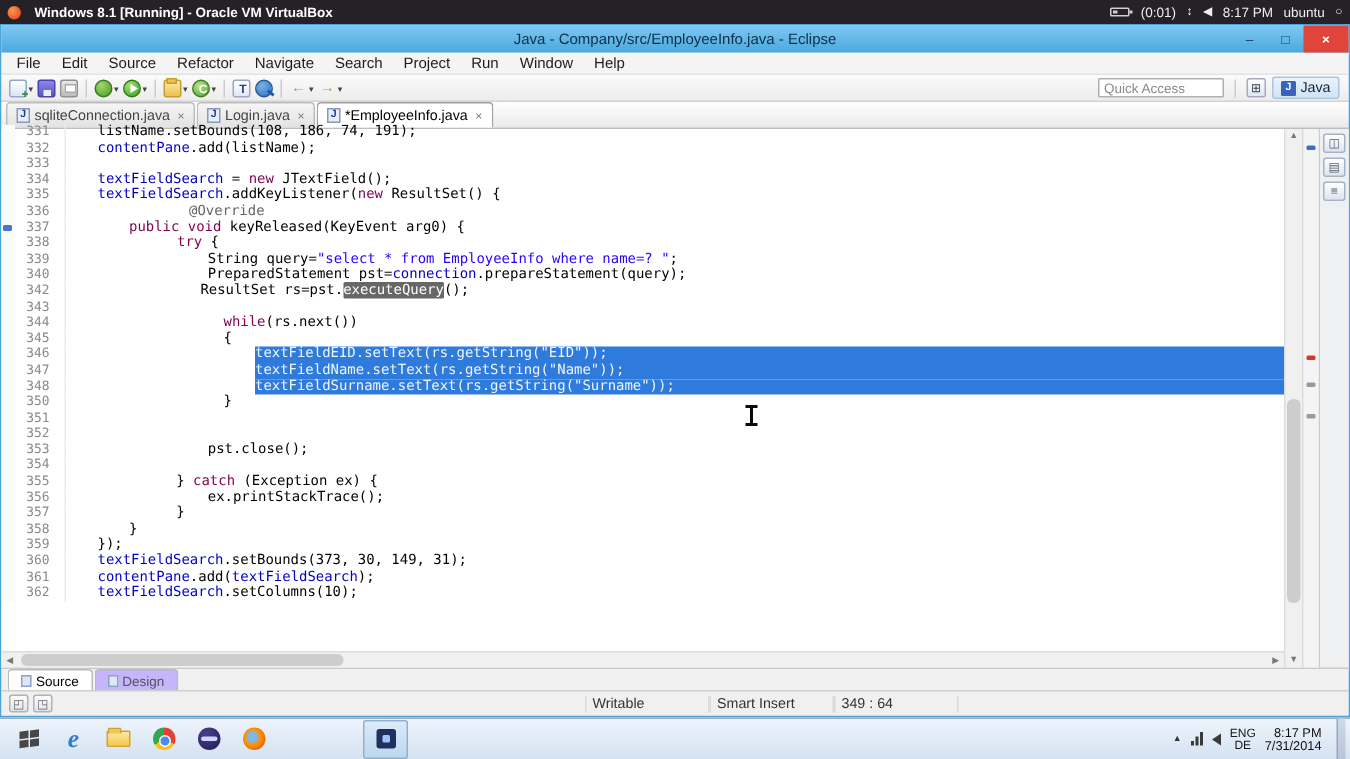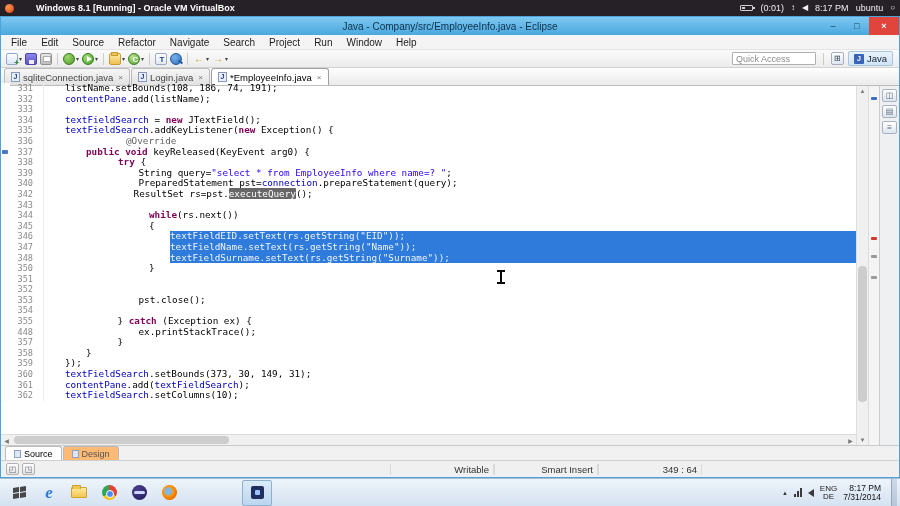--- a/index.html
+++ b/index.html
@@ -1,21 +1,21 @@
 <!DOCTYPE html>
 <html><head>
 <meta charset="utf-8">
 <style>
   *{margin:0;padding:0;box-sizing:border-box}
   html,body{width:900px;height:506px;overflow:hidden}
   body{position:relative;font-family:"Liberation Sans",sans-serif;background:#101010}
 
   
   .hostbar{position:absolute;top:0;left:0;right:0;height:16px;background:#262126;color:#dfdbd2;
-    display:flex;align-items:center;font-size:9px;padding:0 5px;gap:22px;z-index:40}
+    display:flex;align-items:center;font-size:9px;padding:0 5px;gap:9px;z-index:40}
   .rec-dot{width:9px;height:9px;border-radius:50%;background:radial-gradient(circle at 35% 35%,#ff9a4c,#d83a1c);flex:0 0 auto}
   .host-title{color:#fff;font-weight:bold;white-space:nowrap}
   .host-right{margin-left:auto;display:flex;align-items:center;gap:7px;color:#eee}
   .batt{width:13px;height:6px;border:1px solid #cfcfcf;border-radius:1px;position:relative}
   .batt::after{content:"";position:absolute;right:-3px;top:1px;width:2px;height:2px;background:#cfcfcf}
   .batt::before{content:"";position:absolute;left:1px;top:1px;bottom:1px;width:3px;background:#cfcfcf}
   .hglyph{font-size:8px;line-height:10px}
 
   
   .vm{position:absolute;top:16px;left:0;right:0;bottom:0;background:#2c4a66}
@@ -85,21 +85,21 @@
   .line{display:flex;height:10.6px;line-height:10.6px;white-space:pre}
   .ruler{width:9px;background:#fbfbfb;position:relative;flex:0 0 auto}
   .num{width:26px;text-align:right;color:#8a8a8a;font-size:8.6px;padding-right:3px;flex:0 0 auto}
   .fold{width:8px;border-right:1px solid #ececec;flex:0 0 auto}
   .codeln{flex:1;display:flex;min-width:0}
   .txt{white-space:pre}
   .txt.grow{flex:1}
   .sel .txt{background:#2e7bdc}
   .sel .txt span{color:#eef4ff !important}
   .sg-p{color:#000}
-  .sg-k{color:#7f0055;font-weight:bold}
+  .sg-k{color:#7f0055;font-weight:normal}
   .sg-s{color:#2a00ff}
   .sg-f{color:#0000c0}
   .sg-a{color:#646464}
   .sg-o{background:#676767;color:#fff;border-radius:1px}
   .err{position:absolute;left:0;top:1px;width:8px;height:8px;border-radius:50%;background:#d23b30;color:#fff;
     font-size:6px;line-height:8px;text-align:center;font-weight:bold}
   .info{position:absolute;left:1px;top:3px;width:6px;height:4px;background:#4a76c8;border-radius:1px}
 
   .hscroll{height:11px;background:#f0f0f0;border-top:1px solid #dcdcdc;position:relative;flex:0 0 auto}
   .hthumb{position:absolute;left:13px;width:215px;top:1px;bottom:1px;background:#cdcdcd;border-radius:4px}
@@ -111,31 +111,31 @@
   .sb-up{top:0}.sb-down{bottom:0}
   .overview{width:11px;background:#f4f4f4;border-left:1px solid #ddd;position:relative;flex:0 0 auto}
   .ov-mark{position:absolute;left:2px;right:2px;height:3px;border-radius:1px}
   .right-strip{width:20px;background:#eef0f2;border-left:1px solid #ccc;display:flex;flex-direction:column;
     align-items:center;padding-top:3px;gap:3px;flex:0 0 auto}
   .rs-icon{width:15px;height:13px;border:1px solid #a8b2c2;background:linear-gradient(#fff,#dde4ee);font-size:8px;
     color:#567;display:flex;align-items:center;justify-content:center;border-radius:2px}
 
   .bottom-tabs{height:15px;background:#f1f1f1;border-top:1px solid #c9c9c9;display:flex;align-items:flex-end;padding-left:4px;flex:0 0 auto}
   .btab{font-size:9px;padding:0 8px;height:14px;display:flex;align-items:center;gap:3px;border:1px solid #bbb;border-bottom:none;
-    border-radius:3px 3px 0 0;background:#fdba74;color:#555;margin-right:1px}
+    border-radius:3px 3px 0 0;background:#c4b5fd;color:#555;margin-right:1px}
   .btab.active{background:#fff;color:#000}
   .btab .mini{width:7px;height:8px;background:#dfe7f4;border:1px solid #8fa2c4}
 
   .statusbar{height:17px;background:#f0f0f0;border-top:1px solid #cfcfcf;display:flex;align-items:center;
     font-size:9.5px;color:#333;flex:0 0 auto}
   .st-icons{display:flex;gap:3px;padding:0 5px}
   .st-ic{width:13px;height:12px;border:1px solid #b2b2b2;background:linear-gradient(#fff,#e3e3e3);font-size:8px;color:#667;
     display:flex;align-items:center;justify-content:center;border-radius:2px}
   .st-spacer{width:350px}
-  .st-cell{padding:0 4px;width:104px;text-align:right;border-left:1px solid #dadada;border-right:1px solid #dadada;white-space:nowrap}
+  .st-cell{padding:0 4px;width:83px;text-align:left;border-left:1px solid #dadada;border-right:1px solid #dadada;white-space:nowrap}
 
   
   .taskbar{position:absolute;left:0;right:0;bottom:0;height:28px;background:linear-gradient(#eef4fb,#d4e2f1);
     border-top:1px solid #a9bdd2;display:flex;align-items:center;padding:0 0 0 4px;z-index:5}
   .tb-app{width:30px;height:26px;display:flex;align-items:center;justify-content:center;border-radius:2px}
   .tb-app.active{border:1px solid #8fb0cc;background:linear-gradient(#dcebf9,#bcd6ee);margin-left:58px}
   .flag{display:grid;grid-template-columns:6px 6px;grid-template-rows:5px 5px;gap:1px;transform:skewY(-8deg)}
   .flag i{background:#474747}
   .ie-e{font-family:"Liberation Serif",serif;font-style:italic;font-weight:bold;font-size:17px;color:#2f7cd6;line-height:18px}
   .folder{width:16px;height:11px;background:linear-gradient(#fde9a0,#f3c74d);border:1px solid #cfa13a;border-radius:1px;position:relative}
@@ -281,40 +281,40 @@
         </div>
       </div>
 
     <div class="editor-row">
       <div class="edit-main">
         <div class="lines">
             <div class="line"><span class="ruler"></span><span class="num">331</span><span class="fold"></span><span class="codeln"><span class="txt" style="margin-left: 21px;"><span class="sg-p">listName.setBounds(108, 186, 74, 191);</span></span></span></div>
             <div class="line"><span class="ruler"></span><span class="num">332</span><span class="fold"></span><span class="codeln"><span class="txt" style="margin-left: 21px;"><span class="sg-f">contentPane</span><span class="sg-p">.add(listName);</span></span></span></div>
             <div class="line"><span class="ruler"></span><span class="num">333</span><span class="fold"></span><span class="codeln"><span class="txt" style="margin-left: 0px;"></span></span></div>
             <div class="line"><span class="ruler"></span><span class="num">334</span><span class="fold"></span><span class="codeln"><span class="txt" style="margin-left: 21px;"><span class="sg-f">textFieldSearch</span><span class="sg-p"> = </span><span class="sg-k">new</span><span class="sg-p"> JTextField();</span></span></span></div>
-            <div class="line"><span class="ruler"></span><span class="num">335</span><span class="fold"></span><span class="codeln"><span class="txt" style="margin-left: 21px;"><span class="sg-f">textFieldSearch</span><span class="sg-p">.addKeyListener(</span><span class="sg-k">new</span><span class="sg-p"> Exception() {</span></span></span></div>
+            <div class="line"><span class="ruler"></span><span class="num">335</span><span class="fold"></span><span class="codeln"><span class="txt" style="margin-left: 21px;"><span class="sg-f">textFieldSearch</span><span class="sg-p">.addKeyListener(</span><span class="sg-k">new</span><span class="sg-p"> ResultSet() {</span></span></span></div>
             <div class="line"><span class="ruler"></span><span class="num">336</span><span class="fold"></span><span class="codeln"><span class="txt" style="margin-left: 42px; padding-left: 40px;"><span class="sg-a">@Override</span></span></span></div>
             <div class="line"><span class="ruler"><span class="info"></span></span><span class="num">337</span><span class="fold"></span><span class="codeln"><span class="txt" style="margin-left: 42px;"><span class="sg-k">public</span><span class="sg-p"> </span><span class="sg-k">void</span><span class="sg-p"> keyReleased(KeyEvent arg0) {</span></span></span></div>
             <div class="line"><span class="ruler"></span><span class="num">338</span><span class="fold"></span><span class="codeln"><span class="txt" style="margin-left: 74px;"><span class="sg-k">try</span><span class="sg-p"> {</span></span></span></div>
             <div class="line"><span class="ruler"></span><span class="num">339</span><span class="fold"></span><span class="codeln"><span class="txt" style="margin-left: 94.5px;"><span class="sg-p">String query=</span><span class="sg-s">"select * from EmployeeInfo where name=? "</span><span class="sg-p">;</span></span></span></div>
             <div class="line"><span class="ruler"></span><span class="num">340</span><span class="fold"></span><span class="codeln"><span class="txt" style="margin-left: 94.5px;"><span class="sg-p">PreparedStatement pst=</span><span class="sg-f">connection</span><span class="sg-p">.prepareStatement(query);</span></span></span></div>
             <div class="line"><span class="ruler"></span><span class="num">342</span><span class="fold"></span><span class="codeln"><span class="txt" style="margin-left: 84px;"><span class="sg-p"> ResultSet rs=pst.</span><span class="sg-o">executeQuery</span><span class="sg-p">();</span></span></span></div>
             <div class="line"><span class="ruler"></span><span class="num">343</span><span class="fold"></span><span class="codeln"><span class="txt" style="margin-left: 0px;"></span></span></div>
             <div class="line"><span class="ruler"></span><span class="num">344</span><span class="fold"></span><span class="codeln"><span class="txt" style="margin-left: 105px;"><span class="sg-k">while</span><span class="sg-p">(rs.next())</span></span></span></div>
             <div class="line"><span class="ruler"></span><span class="num">345</span><span class="fold"></span><span class="codeln"><span class="txt" style="margin-left: 105px;"><span class="sg-p">{</span></span></span></div>
             <div class="line sel"><span class="ruler"></span><span class="num">346</span><span class="fold"></span><span class="codeln"><span class="txt grow" style="margin-left: 126px;"><span class="sg-f">textFieldEID</span><span class="sg-p">.setText(rs.getString(</span><span class="sg-s">"EID"</span><span class="sg-p">));</span></span></span></div>
             <div class="line sel"><span class="ruler"></span><span class="num">347</span><span class="fold"></span><span class="codeln"><span class="txt grow" style="margin-left: 126px;"><span class="sg-f">textFieldName</span><span class="sg-p">.setText(rs.getString(</span><span class="sg-s">"Name"</span><span class="sg-p">));</span></span></span></div>
             <div class="line sel"><span class="ruler"></span><span class="num">348</span><span class="fold"></span><span class="codeln"><span class="txt grow" style="margin-left: 126px;"><span class="sg-f">textFieldSurname</span><span class="sg-p">.setText(rs.getString(</span><span class="sg-s">"Surname"</span><span class="sg-p">));</span></span></span></div>
             <div class="line"><span class="ruler"></span><span class="num">350</span><span class="fold"></span><span class="codeln"><span class="txt" style="margin-left: 105px;"><span class="sg-p">}</span></span></span></div>
             <div class="line"><span class="ruler"></span><span class="num">351</span><span class="fold"></span><span class="codeln"><span class="txt" style="margin-left: 0px;"></span></span></div>
             <div class="line"><span class="ruler"></span><span class="num">352</span><span class="fold"></span><span class="codeln"><span class="txt" style="margin-left: 0px;"></span></span></div>
             <div class="line"><span class="ruler"></span><span class="num">353</span><span class="fold"></span><span class="codeln"><span class="txt" style="margin-left: 94.5px;"><span class="sg-p">pst.close();</span></span></span></div>
             <div class="line"><span class="ruler"></span><span class="num">354</span><span class="fold"></span><span class="codeln"><span class="txt" style="margin-left: 0px;"></span></span></div>
             <div class="line"><span class="ruler"></span><span class="num">355</span><span class="fold"></span><span class="codeln"><span class="txt" style="margin-left: 73.5px; text-align: right;"><span class="sg-p">} </span><span class="sg-k">catch</span><span class="sg-p"> (Exception ex) {</span></span></span></div>
-            <div class="line"><span class="ruler"></span><span class="num">448</span><span class="fold"></span><span class="codeln"><span class="txt" style="margin-left: 94.5px;"><span class="sg-p">ex.printStackTrace();</span></span></span></div>
+            <div class="line"><span class="ruler"></span><span class="num">356</span><span class="fold"></span><span class="codeln"><span class="txt" style="margin-left: 94.5px;"><span class="sg-p">ex.printStackTrace();</span></span></span></div>
             <div class="line"><span class="ruler"></span><span class="num">357</span><span class="fold"></span><span class="codeln"><span class="txt" style="margin-left: 73.5px;"><span class="sg-p">}</span></span></span></div>
             <div class="line"><span class="ruler"></span><span class="num">358</span><span class="fold"></span><span class="codeln"><span class="txt" style="margin-left: 42px;"><span class="sg-p">}</span></span></span></div>
             <div class="line"><span class="ruler"></span><span class="num">359</span><span class="fold"></span><span class="codeln"><span class="txt" style="margin-left: 21px;"><span class="sg-p">});</span></span></span></div>
             <div class="line"><span class="ruler"></span><span class="num">360</span><span class="fold"></span><span class="codeln"><span class="txt" style="margin-left: 21px;"><span class="sg-f">textFieldSearch</span><span class="sg-p">.setBounds(373, 30, 149, 31);</span></span></span></div>
             <div class="line"><span class="ruler"></span><span class="num">361</span><span class="fold"></span><span class="codeln"><span class="txt" style="margin-left: 21px;"><span class="sg-f">contentPane</span><span class="sg-p">.add(</span><span class="sg-f">textFieldSearch</span><span class="sg-p">);</span></span></span></div>
             <div class="line"><span class="ruler"></span><span class="num">362</span><span class="fold"></span><span class="codeln"><span class="txt" style="margin-left: 21px;"><span class="sg-f">textFieldSearch</span><span class="sg-p">.setColumns(10);</span></span></span></div>
           </div>
         <div class="hscroll">
           <span class="sb-left">◀</span>
           <span class="hthumb"></span>

